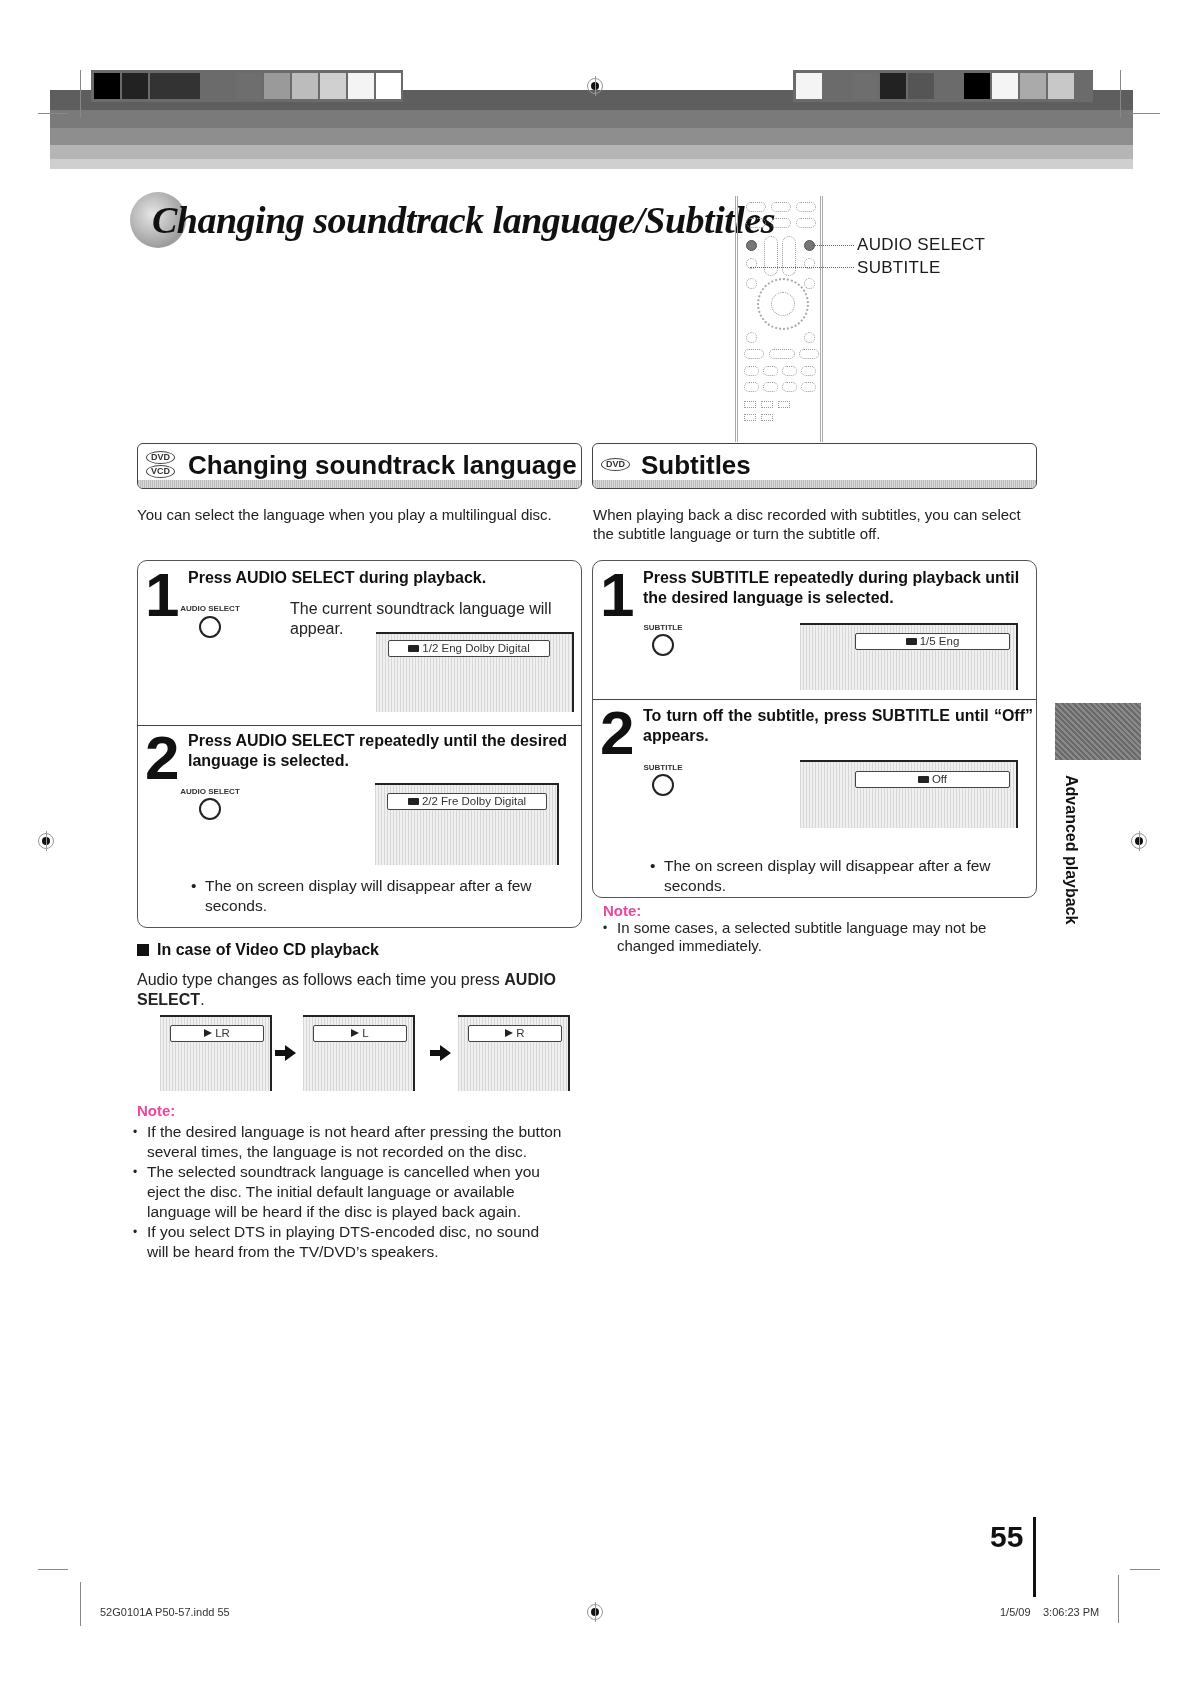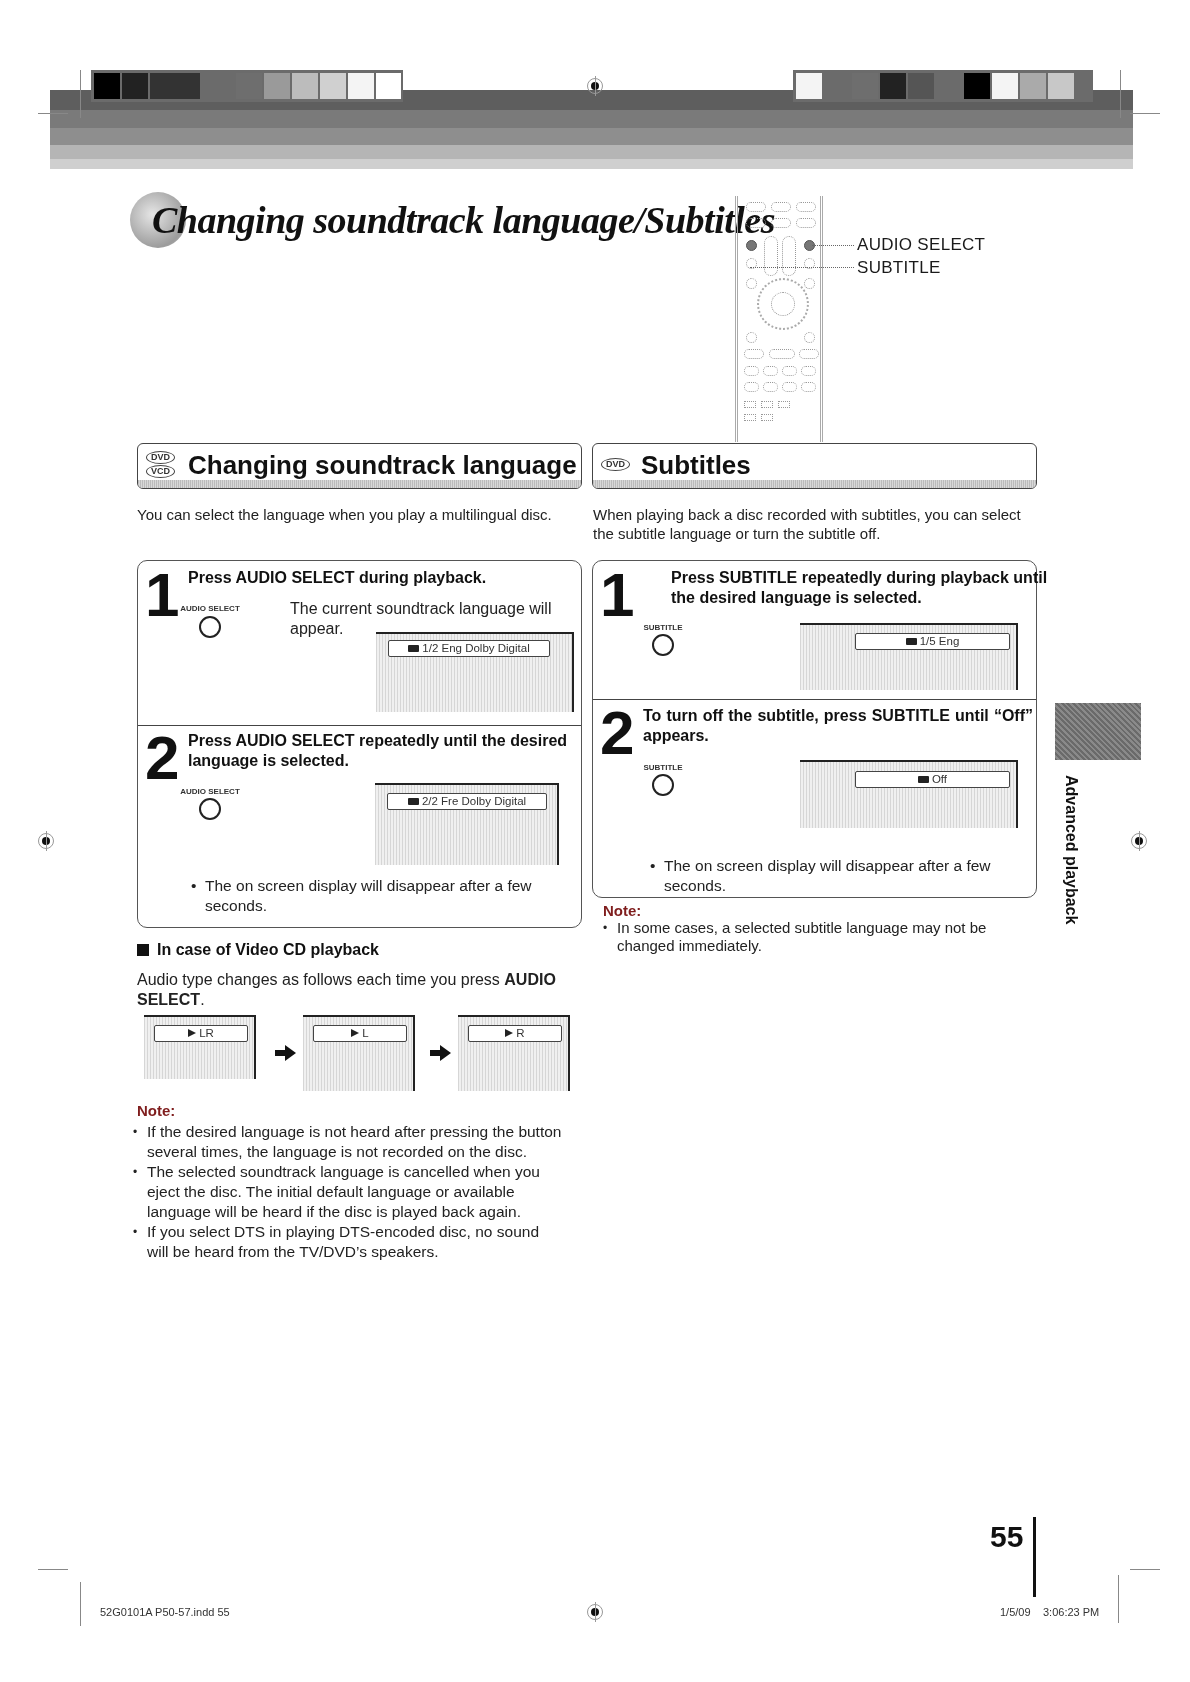--- a/index.html
+++ b/index.html
@@ -72,21 +72,21 @@
   .osd-icon { display: inline-block; width: 11px; height: 7px; background: #222; margin-right: 3px; vertical-align: 0px; border-radius: 1px; }
   .osd-flag { display: inline-block; width: 0; height: 0; border-left: 8px solid #222; border-top: 4px solid transparent; border-bottom: 4px solid transparent; margin-right: 3px; }
 
   .arrow-right { position: absolute; width: 22px; height: 16px; }
   .arrow-right::before { content: ""; position: absolute; left: 0; top: 5px; width: 11px; height: 6px; background: #111; }
   .arrow-right::after { content: ""; position: absolute; left: 10px; top: 0; border-left: 11px solid #111; border-top: 8px solid transparent; border-bottom: 8px solid transparent; }
 
   .sub-head { position: absolute; font-weight: bold; font-size: 16px; color: #111; white-space: nowrap; }
   .sub-head .square { display: inline-block; width: 12px; height: 12px; background: #111; margin-right: 8px; vertical-align: -1px; }
   .para { position: absolute; font-size: 16px; line-height: 20px; color: #222; }
-  .note-title { position: absolute; font-weight: bold; font-size: 15px; color: #7f1d1d; }
+  .note-title { position: absolute; font-weight: bold; font-size: 15px; color: #ec4899; }
   .note-list { position: absolute; list-style: none; font-size: 15.5px; line-height: 20px; color: #222; }
   .note-list li { position: relative; padding-left: 14px; }
   .note-list li::before { content: "•"; position: absolute; left: 0; top: 0; font-size: 12px; }
 
   
   .side-tab { position: absolute; left: 1055px; top: 703px; width: 86px; height: 57px;
     background: repeating-linear-gradient(45deg, #6a6a6a 0 2px, #8a8a8a 2px 4px); }
   .side-label { position: absolute; left: 1062px; top: 775px; font-weight: bold; font-size: 16px; color: #111;
     writing-mode: vertical-rl; white-space: nowrap; }
 
@@ -219,21 +219,21 @@
 <div class="tv-screen" style="left:375px;top:783px;width:184px;height:82px;">
   <div class="osd" style="left:12px;top:8px;width:160px;"><span class="osd-icon"></span><span>2/2 Fre Dolby Digital</span></div>
 </div>
 <div class="bullet-text" style="left:205px;top:876px;width:370px;"><span class="dot">•</span><span>The on screen display will disappear after a few seconds.</span></div>
 
 <div class="step-box" style="left:592px;top:560px;width:445px;height:338px;">
   <div class="step-divider" style="top:138px;"></div>
 </div>
 
 <div class="step-num" style="left:600px;top:567px;">1</div>
-<div class="step-text" style="left:643px;top:568px;width:390px;margin-left:28px;">Press SUBTITLE repeatedly during playback until the desired language is selected.</div>
+<div class="step-text" style="left:643px;top:568px;width:390px;">Press SUBTITLE repeatedly during playback until the desired language is selected.</div>
 <div class="btn-label" style="left:638px;top:623px;width:50px;">SUBTITLE</div>
 <div class="btn-circle" style="left:652px;top:634px;"></div>
 <div class="tv-screen" style="left:800px;top:623px;width:218px;height:67px;">
   <div class="osd" style="left:55px;top:8px;width:155px;"><span class="osd-icon"></span><span>1/5 Eng</span></div>
 </div>
 
 <div class="step-num" style="left:600px;top:705px;">2</div>
 <div class="step-text" style="left:643px;top:706px;width:390px;text-align:justify;">To turn off the subtitle, press SUBTITLE until “Off” appears.</div>
 <div class="btn-label" style="left:638px;top:763px;width:50px;">SUBTITLE</div>
 <div class="btn-circle" style="left:652px;top:774px;"></div>
@@ -243,21 +243,21 @@
 <div class="bullet-text" style="left:664px;top:856px;width:360px;"><span class="dot">•</span><span>The on screen display will disappear after a few seconds.</span></div>
 
 <div class="note-title" style="left:603px;top:902px;">Note:</div>
 <ul class="note-list" style="left:603px;top:919px;width:425px;line-height:18px;font-size:15px;">
   <li>In some cases, a selected subtitle language may not be changed immediately.</li>
 </ul>
 
 <div class="sub-head" style="left:137px;top:941px;"><span class="square"></span><span>In case of Video CD playback</span></div>
 <div class="para" style="left:137px;top:970px;width:445px;"><span>Audio type changes as follows each time you press </span><b>AUDIO SELECT</b><span>.</span></div>
 
-<div class="tv-screen" style="left:144px;top:1015px;width:112px;height:64px;">
+<div class="tv-screen" style="left:160px;top:1015px;width:112px;height:76px;">
   <div class="osd" style="left:10px;top:8px;width:94px;"><span class="osd-flag"></span><span>LR</span></div>
 </div>
 <div class="arrow-right" style="left:275px;top:1045px;"></div>
 <div class="tv-screen" style="left:303px;top:1015px;width:112px;height:76px;">
   <div class="osd" style="left:10px;top:8px;width:94px;"><span class="osd-flag"></span><span>L</span></div>
 </div>
 <div class="arrow-right" style="left:430px;top:1045px;"></div>
 <div class="tv-screen" style="left:458px;top:1015px;width:112px;height:76px;">
   <div class="osd" style="left:10px;top:8px;width:94px;"><span class="osd-flag"></span><span>R</span></div>
 </div>

